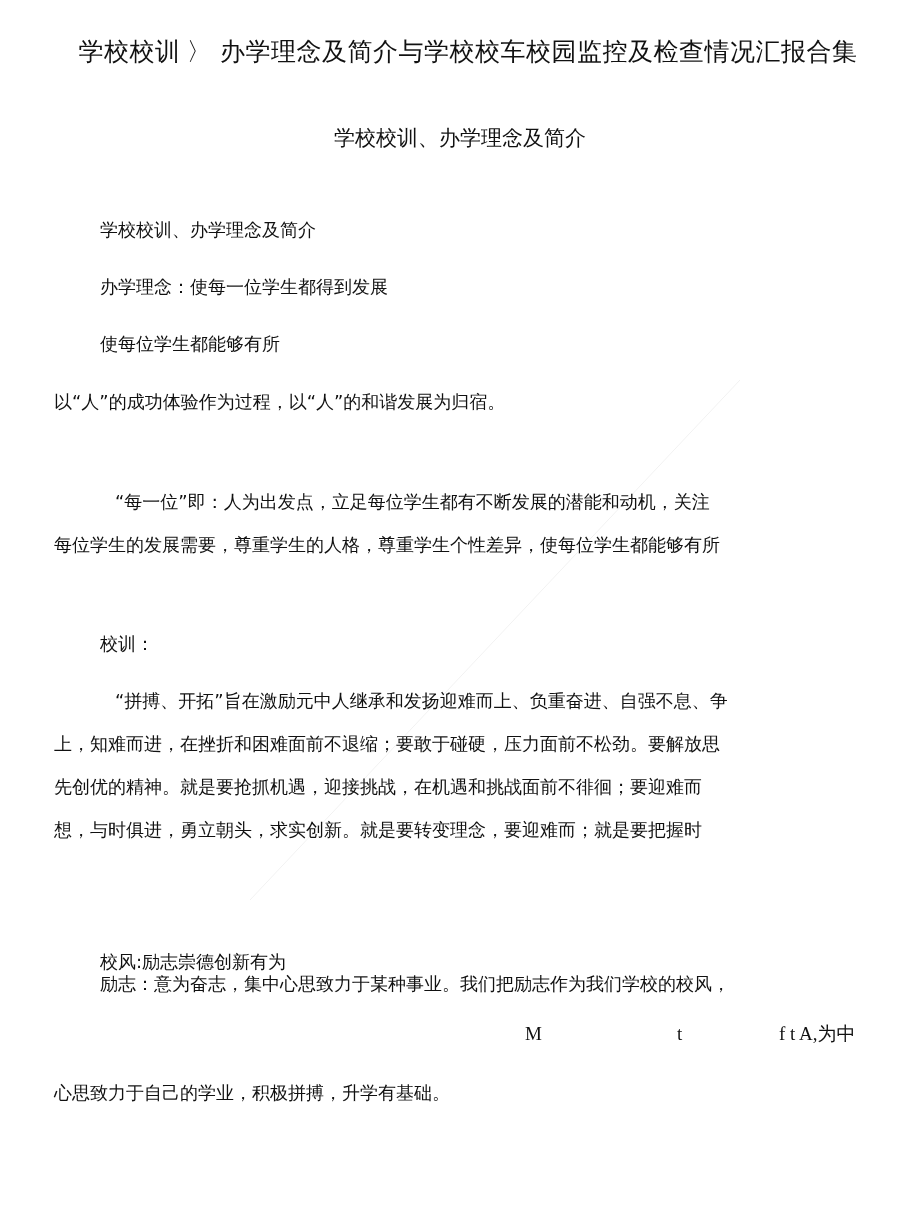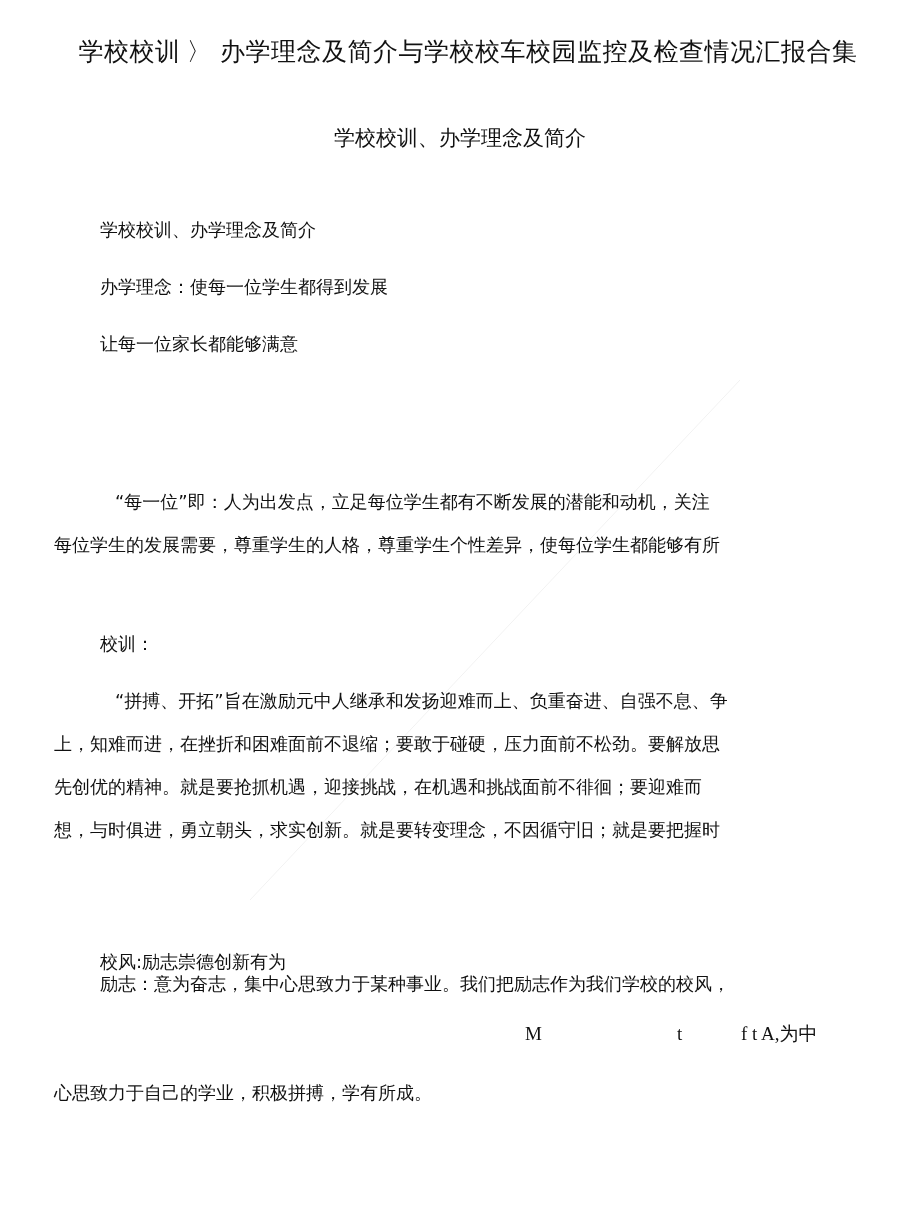--- a/index.html
+++ b/index.html
@@ -85,49 +85,50 @@
 
 <p class="p indent" style="top:208px">
   <span class="line">学校校训、办学理念及简介</span>
 </p>
 
 <p class="p indent" style="top:265px">
   <span class="line">办学理念：使每一位学生都得到发展</span>
 </p>
 
 <p class="p indent" style="top:322px">
-  <span class="line">让每一位家长都能够满意</span>
+  <span class="line">使每位学生都能够有所</span>
 </p>
 
 <p class="p" style="top:380px">
+  <span class="line">以“人”的成功体验作为过程，以“人”的和谐发展为归宿。</span>
 </p>
 
 <p class="p" style="top:480px">
   <span class="line indent2">“每一位”即：人为出发点，立足每位学生都有不断发展的潜能和动机，关注</span>
   <span class="line">每位学生的发展需要，尊重学生的人格，尊重学生个性差异，使每位学生都能够有所</span>
 </p>
 
 <p class="p indent" style="top:622px">
   <span class="line">校训：</span>
 </p>
 
 <p class="p" style="top:679px">
   <span class="line indent2">“拼搏、开拓”旨在激励元中人继承和发扬迎难而上、负重奋进、自强不息、争</span>
   <span class="line">上，知难而进，在挫折和困难面前不退缩；要敢于碰硬，压力面前不松劲。要解放思</span>
   <span class="line">先创优的精神。就是要抢抓机遇，迎接挑战，在机遇和挑战面前不徘徊；要迎难而</span>
-  <span class="line">想，与时俱进，勇立朝头，求实创新。就是要转变理念，不因循守旧；就是要把握时</span>
+  <span class="line">想，与时俱进，勇立朝头，求实创新。就是要转变理念，要迎难而；就是要把握时</span>
 </p>
 
 <p class="p indent" style="top:940px">
   <span class="line">校风:励志崇德创新有为</span>
 </p>
 
 <p class="p indent" style="top:962px">
   <span class="line">励志：意为奋志，集中心思致力于某种事业。我们把励志作为我们学校的校风，</span>
 </p>
 
 <span class="serif-fragment" style="left:525px">M</span>
 <span class="serif-fragment" style="left:677px">t</span>
-<span class="serif-fragment" style="left:741px">f t A,为中</span>
+<span class="serif-fragment" style="left:779px">f t A,为中</span>
 
 <p class="p" style="top:1071px">
-  <span class="line">心思致力于自己的学业，积极拼搏，学有所成。</span>
+  <span class="line">心思致力于自己的学业，积极拼搏，升学有基础。</span>
 </p>
 
 </body></html>

